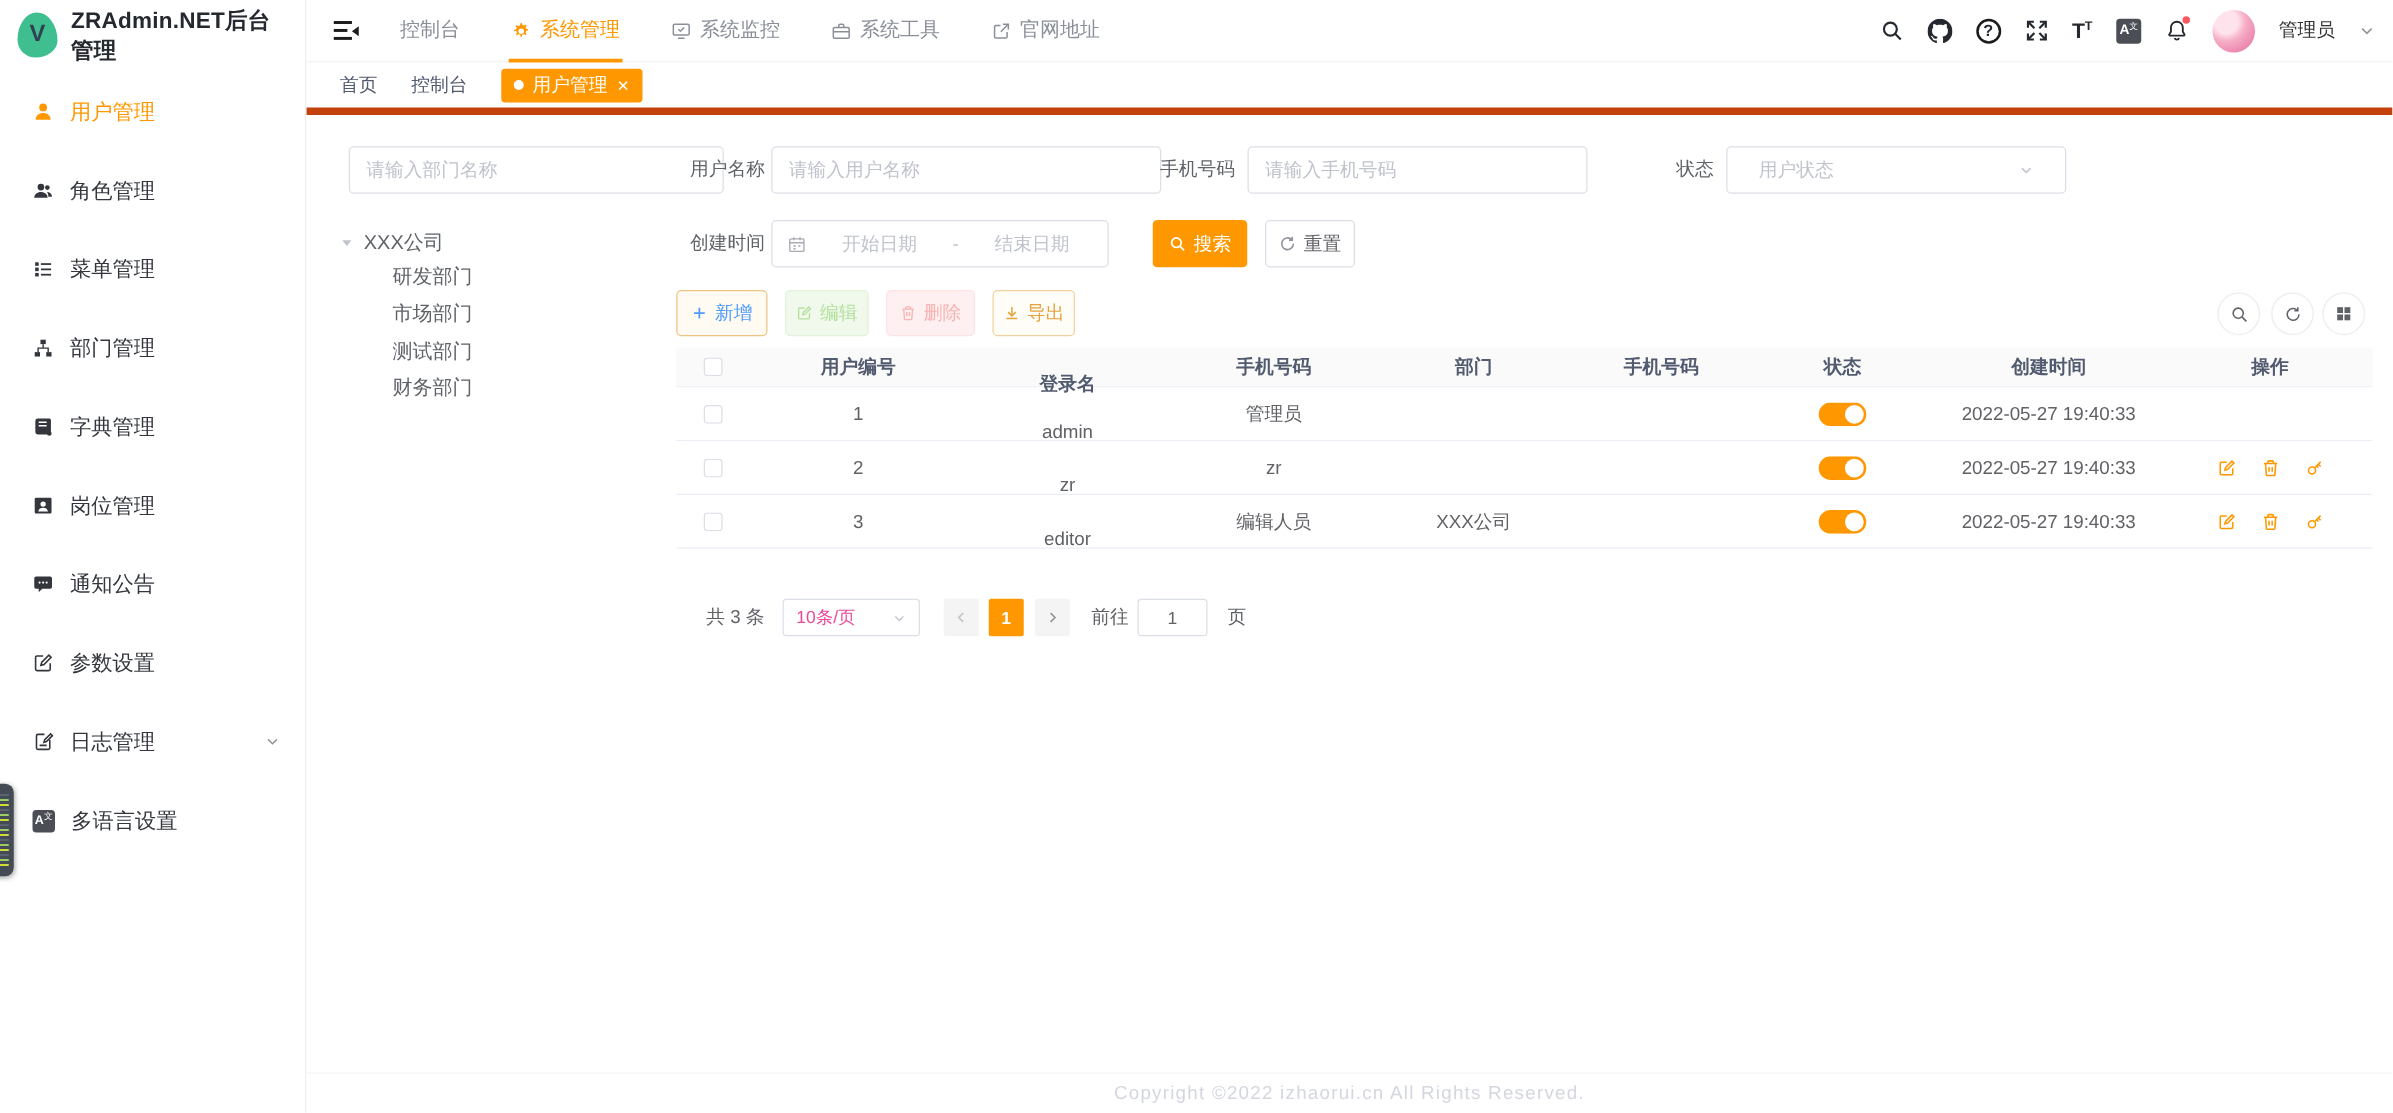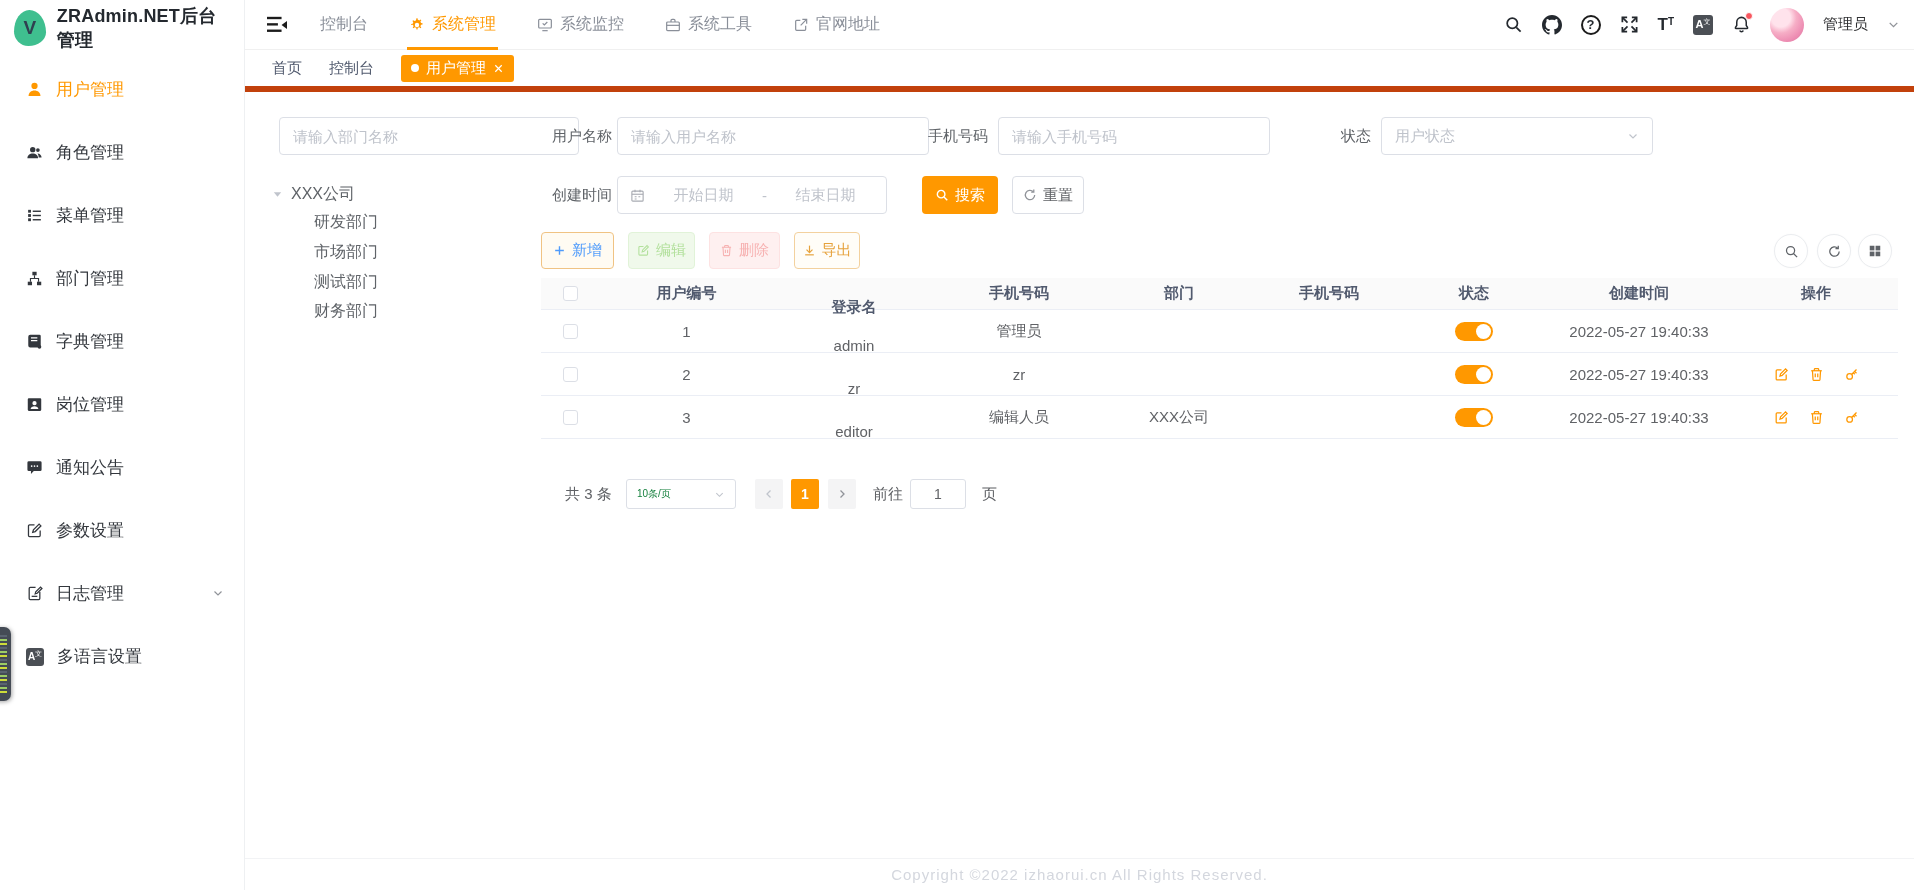--- a/index.html
+++ b/index.html
@@ -66,21 +66,21 @@
   .content { position:relative; height:798px; background:#fff; }
   .abs { position:absolute; }
 
   
   .input { border:1px solid #dcdfe6; border-radius:4px; height:38px; font-size:15px;
     color:#606266; padding:0 13px; outline:none; background:#fff;
     font-family:"Liberation Sans","DejaVu Sans",sans-serif; }
   .input::placeholder { color:#bfc3cb; }
   .flabel { font-size:15px; color:#5f6368; line-height:38px; }
   .select-box { border:1px solid #dcdfe6; border-radius:4px; height:38px; background:#fff;
-    display:flex; align-items:center; padding:0 13px; cursor:pointer; }
+    display:flex; align-items:center; padding:0 25px; cursor:pointer; }
   .select-box .ph { color:#bfc3cb; font-size:15px; flex:1; }
   .select-box .chev { color:#c0c4cc; display:flex; }
   .date-range { border:1px solid #dcdfe6; border-radius:4px; height:38px; background:#fff;
     display:flex; align-items:center; padding:0 12px; gap:10px; cursor:pointer; font-size:15px; }
   .date-range .ph { color:#bfc3cb; flex:1; text-align:center; }
   .date-range .sep { color:#bfc3cb; }
 
   .btn { border-radius:4px; height:38px; display:inline-flex; align-items:center; gap:6px;
     justify-content:center; font-size:15px; cursor:pointer; border:1px solid transparent; }
   .btn-search { background:#ff9800; color:#fff; width:76px; }
@@ -115,21 +115,21 @@
   .c-created{width:190px;} .c-actions{width:164px; display:flex; justify-content:center; gap:20px;}
   .checkbox { width:15px; height:15px; border:1px solid #dcdfe6; border-radius:3px; background:#fff; cursor:pointer; }
   .toggle { width:38px; height:19px; border-radius:10px; background:#ff9800; position:relative; cursor:pointer; }
   .toggle .knob { position:absolute; right:2px; top:2px; width:15px; height:15px; border-radius:50%; background:#fff; }
   .action-icon { color:#ff9800; cursor:pointer; display:flex; }
 
   
   .pag-text { font-size:15px; color:#606266; line-height:30px; }
   .pag-select { width:110px; height:30px; border:1px solid #dcdfe6; border-radius:3px;
     display:flex; align-items:center; padding:0 10px; cursor:pointer; }
-  .pag-select .val { flex:1; font-size:10px; color:#15803d; }
+  .pag-select .val { flex:1; font-size:14px; color:#ec4899; }
   .pag-btn { width:28px; height:30px; border-radius:2px; background:#f4f4f5;
     display:flex; align-items:center; justify-content:center; cursor:pointer; }
   .pag-page { width:28px; height:30px; border-radius:2px; background:#ff9800; color:#fff;
     font-size:14px; font-weight:bold; display:flex; align-items:center; justify-content:center; cursor:pointer; }
   .goto-input { width:56px; height:30px; border:1px solid #dcdfe6; border-radius:3px;
     text-align:center; font-size:14px; color:#606266; outline:none; }
 
   .footer { position:absolute; left:0; right:0; top:766px; height:32px;
     border-top:1px solid #f2f3f5; display:flex; align-items:center; justify-content:center;
     font-size:15px; color:#d4d7de; letter-spacing:1px; }

